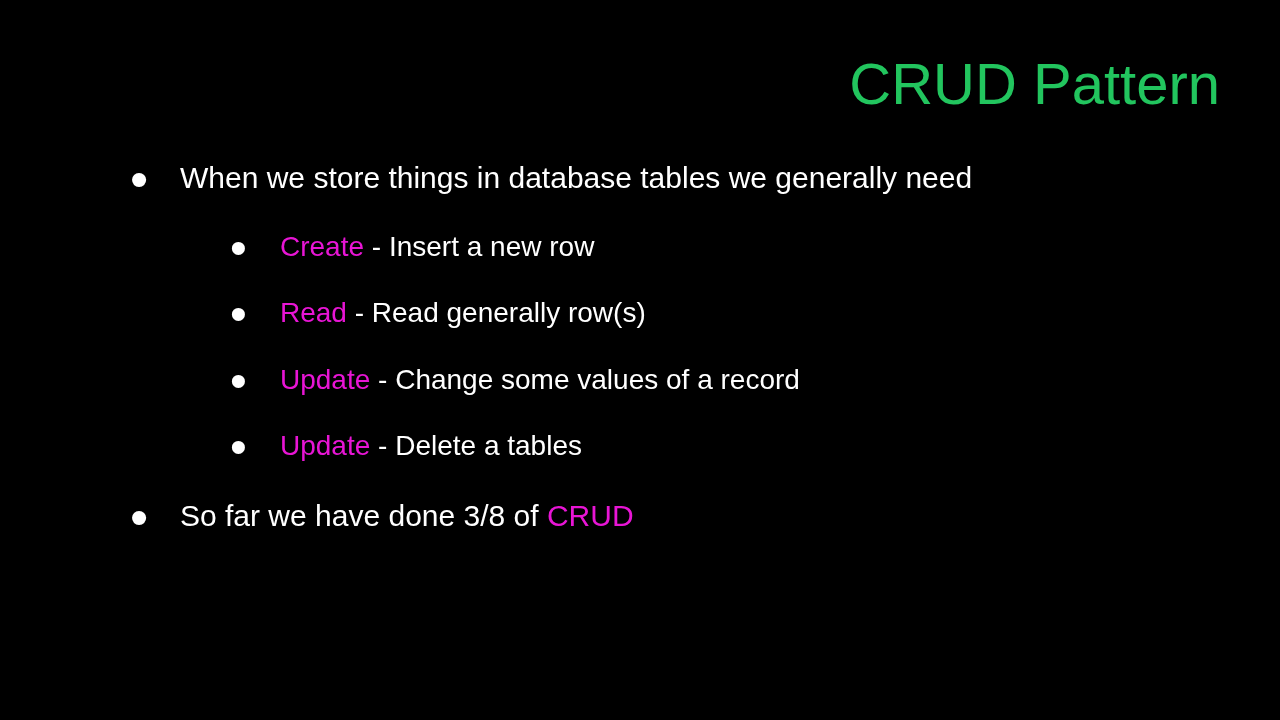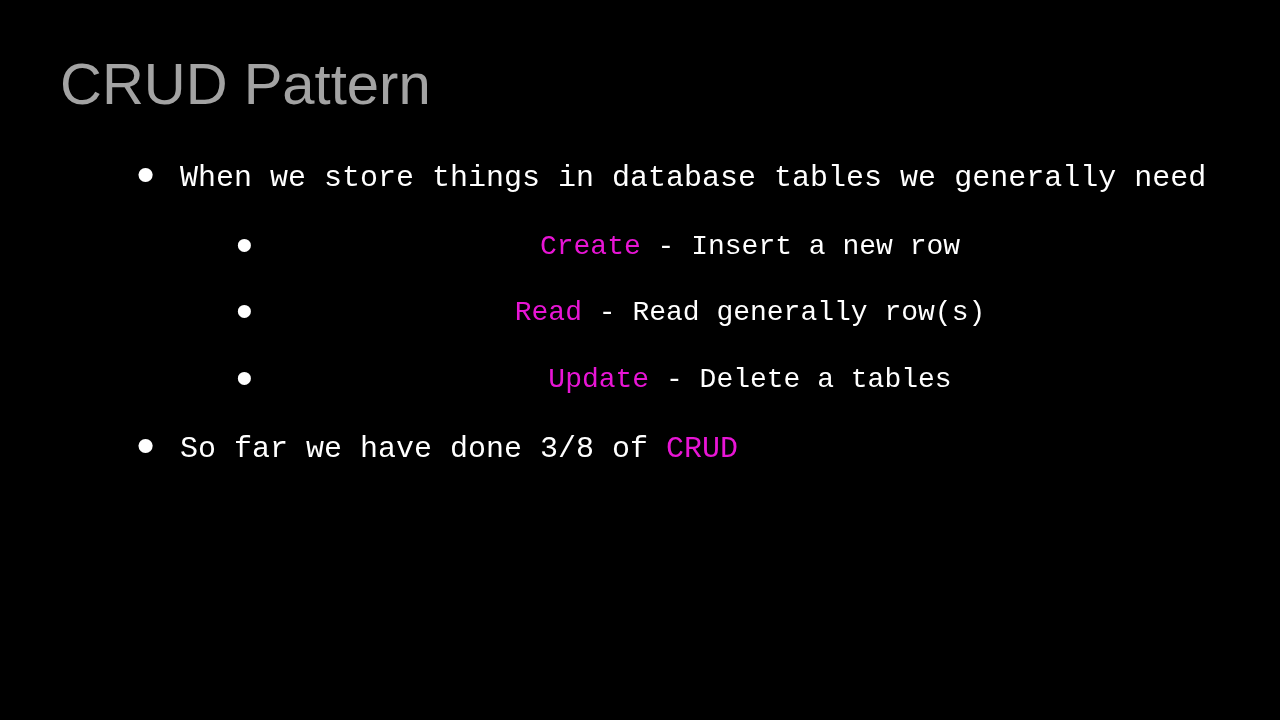--- a/index.html
+++ b/index.html
@@ -13,39 +13,38 @@
       background: #000000;
       font-family: Arial, Helvetica, sans-serif;
       overflow: hidden;
     }
     .slide {
       width: 100%;
       height: 100%;
       padding: 50px 60px;
     }
     .title {
-      color: #a3a3a3;
+      color: #22c55e;
       font-size: 58px;
       font-weight: 400;
-      text-align: left;
+      text-align: right;
       margin-bottom: 40px;
       font-family: Arial, sans-serif;
     }
     .bullet-list {
       list-style: none;
       padding-left: 70px;
     }
     .bullet-item {
       position: relative;
       color: #ffffff;
       font-size: 30px;
       line-height: 1.4;
       margin-bottom: 28px;
       padding-left: 50px;
-      font-family: Liberation Mono, monospace;
     }
     .bullet-item::before {
       content: "•";
       position: absolute;
       left: 0;
       top: -14px;
       font-size: 52px;
       color: #ffffff;
     }
     .sub-list {
@@ -53,21 +52,20 @@
       padding-left: 50px;
       margin-top: 30px;
     }
     .sub-item {
       position: relative;
       color: #ffffff;
       font-size: 28px;
       line-height: 1.3;
       margin-bottom: 30px;
       padding-left: 50px;
-      text-align: center;
     }
     .sub-item::before {
       content: "•";
       position: absolute;
       left: 0;
       top: -12px;
       font-size: 48px;
       color: #ffffff;
     }
     .highlight {
@@ -85,20 +83,23 @@
       <span>When we store things in database tables we generally need</span>
       
       <ul class="sub-list">
         <li class="sub-item">
           <span class="highlight">Create</span><span> - Insert a new row</span>
         </li>
         <li class="sub-item">
           <span class="highlight">Read</span><span> - Read generally row(s)</span>
         </li>
         <li class="sub-item">
+          <span class="highlight">Update</span><span> - Change some values of a record</span>
+        </li>
+        <li class="sub-item">
           <span class="highlight">Update</span><span> - Delete a tables</span>
         </li>
       </ul>
     </li>
 
     <li class="bullet-item">
       <span>So far we have done 3/8 of </span><span class="highlight">CRUD</span>
     </li>
   </ul>
 </div>

